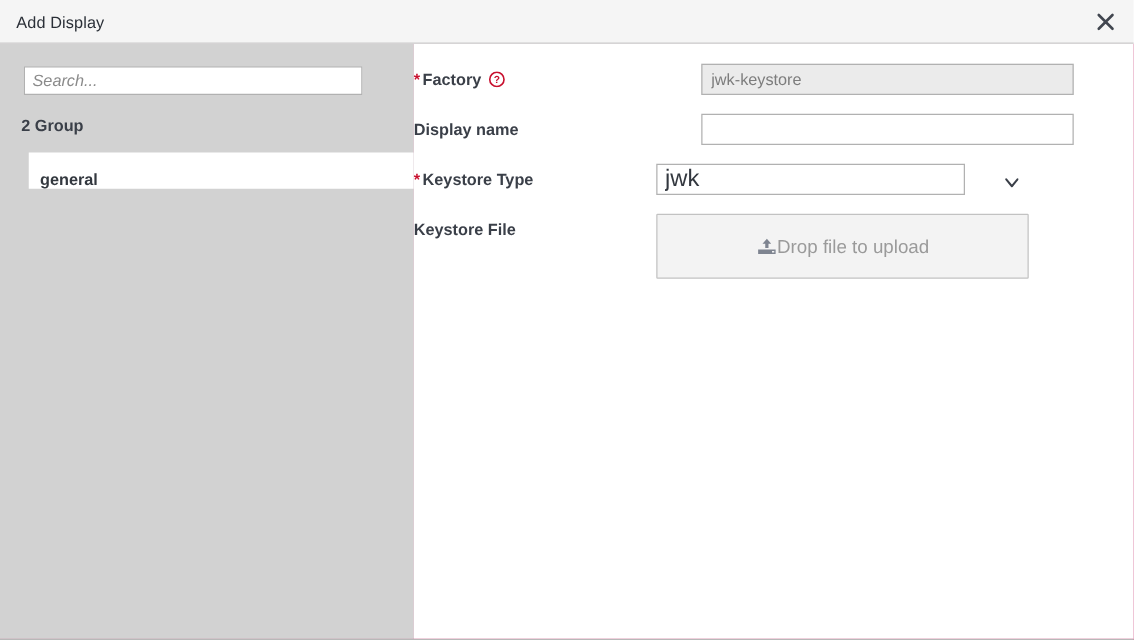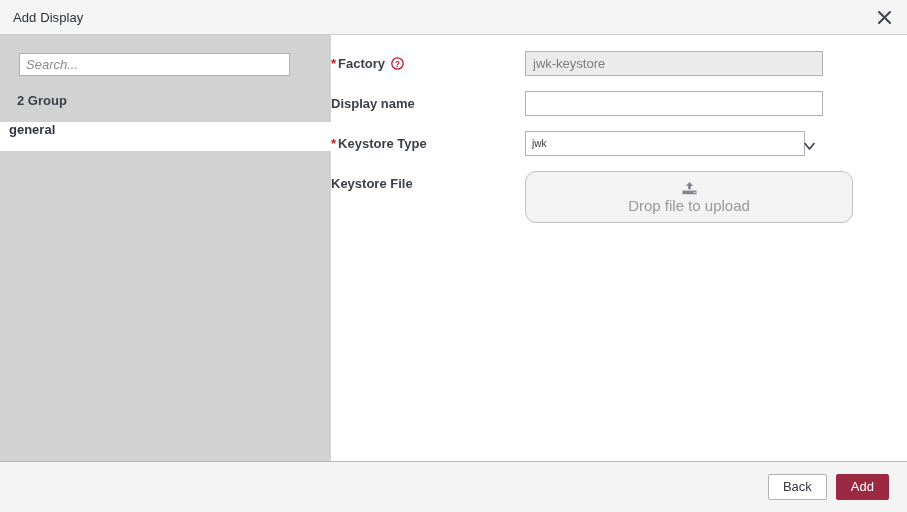--- a/index.html
+++ b/index.html
@@ -124,27 +124,28 @@
     font-weight: 700;
     color: #3a3f48;
   }
   .group-list {
     background: #d2d2d2;
     flex: 1 1 auto;
   }
   .group-item {
     height: 29px;
     display: flex;
-    align-items: flex-start;
+    align-items: flex-end;
     padding-left: 9px;
     font-size: 13px;
     font-weight: 700;
     color: #33383f;
     cursor: pointer;
     background: #d2d2d2;
+    margin-left: 23px;
   }
   .group-item.selected {
     background: #ffffff;
   }
 
   
   .formpanel {
     flex: 1 1 auto;
     background: #ffffff;
     padding: 16px 0 0 0;
@@ -185,62 +186,63 @@
     width: 298px;
     height: 25px;
     border: 1px solid #b1b1b1;
     background: #ffffff;
     font-family: "Liberation Sans", sans-serif;
     font-size: 13px;
     color: #33383f;
     padding: 0 7px;
     outline: none;
     border-radius: 0;
+    margin-left: 36px;
   }
   .txt[disabled] {
     background: #ebebeb;
     color: #7d7d7d;
     border-color: #b1b1b1;
     cursor: default;
   }
 
   .sel {
-    width: 280px;
+    width: 247px;
     height: 25px;
     border: 1px solid #b1b1b1;
     background: #ffffff;
     font-family: "Liberation Sans", sans-serif;
-    font-size: 10px;
+    font-size: 19px;
     color: #33383f;
     padding: 0 24px 0 6px;
     outline: none;
     border-radius: 0;
     -webkit-appearance: none;
     -moz-appearance: none;
     appearance: none;
   }
   .sel-wrap {
     position: relative;
     width: 298px;
   }
   .sel-chevron {
     position: absolute;
     right: 8px;
     top: 8px;
     pointer-events: none;
   }
 
   .dropzone {
-    width: 328px;
+    width: 298px;
     height: 52px;
     border: 1px solid #c2c2c2;
-    border-radius: 11px;
+    border-radius: 1px;
     background: #f3f3f3;
     display: flex;
-    flex-direction: column;
+    flex-direction: row;
     align-items: center;
     justify-content: center;
     cursor: pointer;
     padding-top: 2px;
   }
   .dropzone-icon {
     margin-bottom: 1px;
     line-height: 0;
   }
   .dropzone-text {
@@ -371,18 +373,14 @@
               </svg>
             </span>
             <span class="dropzone-text">Drop file to upload</span>
           </div>
         </div>
       </div>
 
     </div>
   </div>
 
-  <div class="footer">
-    <button class="btn btn-secondary">Back</button>
-    <button class="btn btn-primary">Add</button>
-  </div>
 
 </div>
 
 </body></html>

